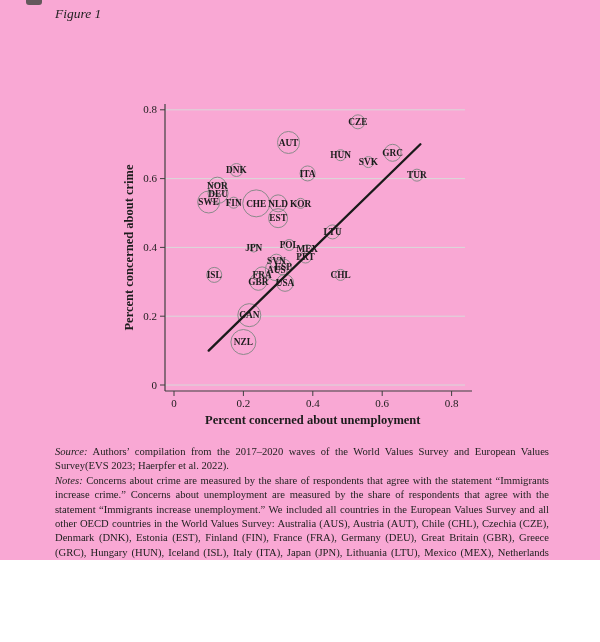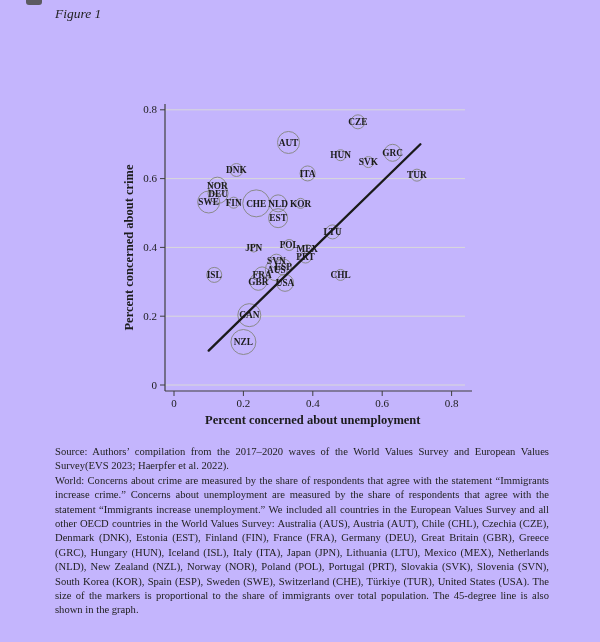--- a/index.html
+++ b/index.html
@@ -1,19 +1,19 @@
 <!DOCTYPE html>
 <html><head>
 <meta charset="utf-8">
 <style>
   html,body{margin:0;padding:0;}
   .page{
     position:relative;
-    width:600px;height:642px;
-    background:#c4b5fd;
+    width:600px;height:560px;
+    background:#f9a8d4;
     overflow:hidden;
     font-family:"Liberation Serif", serif;
     color:#1c1c1c;
   }
   .scan-artifact{
     position:absolute;left:26px;top:0;width:16px;height:5px;
     background:#4a4a46;border-radius:0 0 3px 3px;opacity:.85;
   }
   .figure-label{
     position:absolute;left:55px;top:6px;
@@ -23,21 +23,21 @@
     position:absolute;left:55px;top:27px;width:505px;
     font-weight:bold;font-size:13.5px;line-height:18.5px;color:#161616;
   }
   .chart-wrap{position:absolute;left:120px;top:90px;width:360px;height:352px;}
   svg text{font-family:"Liberation Serif", serif;fill:#1c1c1c;}
   .caption{
     position:absolute;left:55px;top:445px;width:494px;
     font-size:10.6px;line-height:14.4px;text-align:justify;color:#222;
   }
   .caption p{margin:0;}
-  .lead-ital{}
+  .lead-ital{font-style:italic;}
 </style>
 </head>
 <body>
 
 <div class="page">
 
   <div class="scan-artifact"></div>
 
   <div class="figure-label">Figure 1</div>
 
@@ -145,17 +145,17 @@
           <text x="123.4" y="255.2" text-anchor="middle" font-size="9.3" font-weight="bold" fill="#262626">NZL</text>
         </g>
         <text x="192.8" y="334" text-anchor="middle" font-size="12.5" font-weight="bold">Percent concerned about unemployment</text>
         <text x="13" y="157.5" text-anchor="middle" font-size="12.5" font-weight="bold" transform="rotate(-90 13 157.5)">Percent concerned about crime</text>
       </svg>
   </div>
 
   <div class="caption">
     <p><span class="lead-ital">Source:</span>
       <span>Authors’ compilation from the 2017–2020 waves of the World Values Survey and European Values Survey(EVS 2023; Haerpfer et al. 2022).</span></p>
-    <p><span class="lead-ital">World:</span>
+    <p><span class="lead-ital">Notes:</span>
       <span>Concerns about crime are measured by the share of respondents that agree with the statement “Immigrants increase crime.” Concerns about unemployment are measured by the share of respondents that agree with the statement “Immigrants increase unemployment.” We included all countries in the European Values Survey and all other OECD countries in the World Values Survey: Australia (AUS), Austria (AUT), Chile (CHL), Czechia (CZE), Denmark (DNK), Estonia (EST), Finland (FIN), France (FRA), Germany (DEU), Great Britain (GBR), Greece (GRC), Hungary (HUN), Iceland (ISL), Italy (ITA), Japan (JPN), Lithuania (LTU), Mexico (MEX), Netherlands (NLD), New Zealand (NZL), Norway (NOR), Poland (POL), Portugal (PRT), Slovakia (SVK), Slovenia (SVN), South Korea (KOR), Spain (ESP), Sweden (SWE), Switzerland (CHE), Türkiye (TUR), United States (USA). The size of the markers is proportional to the share of immigrants over total population. The 45-degree line is also shown in the graph.</span></p>
   </div>
 
 </div>
 
 </body></html>

